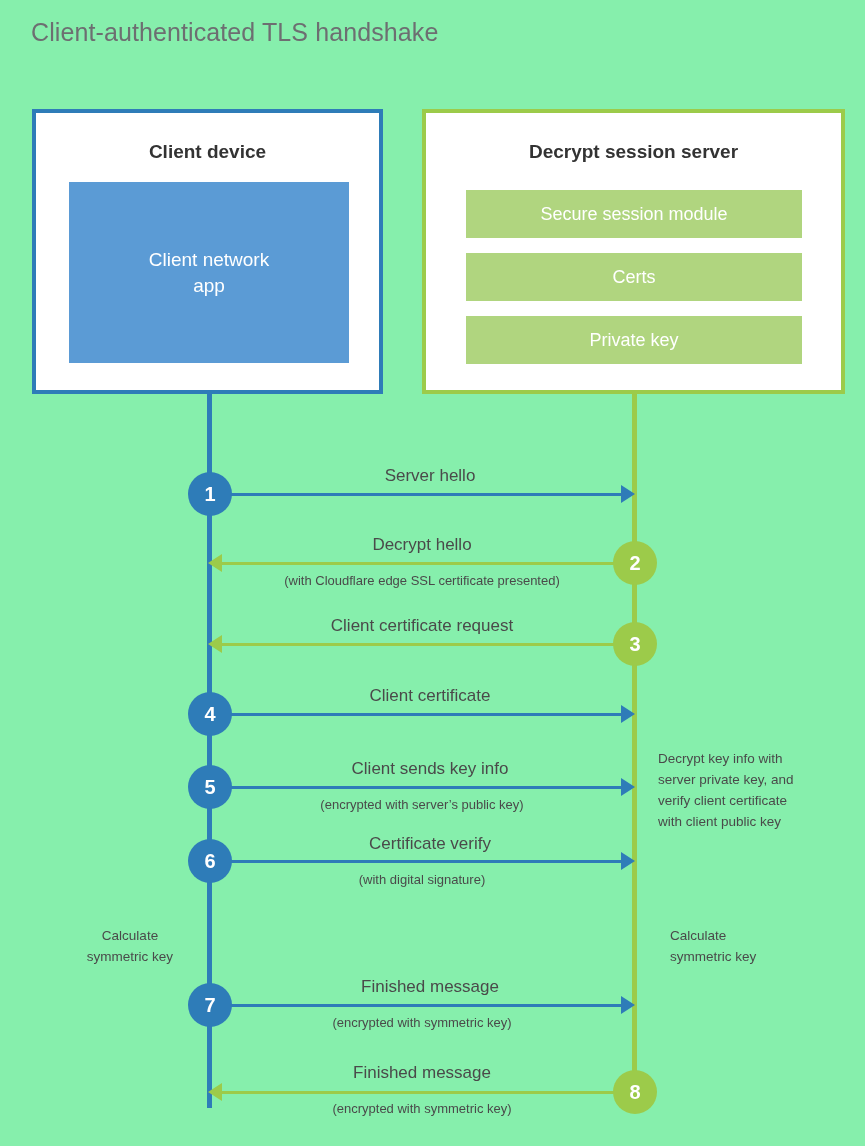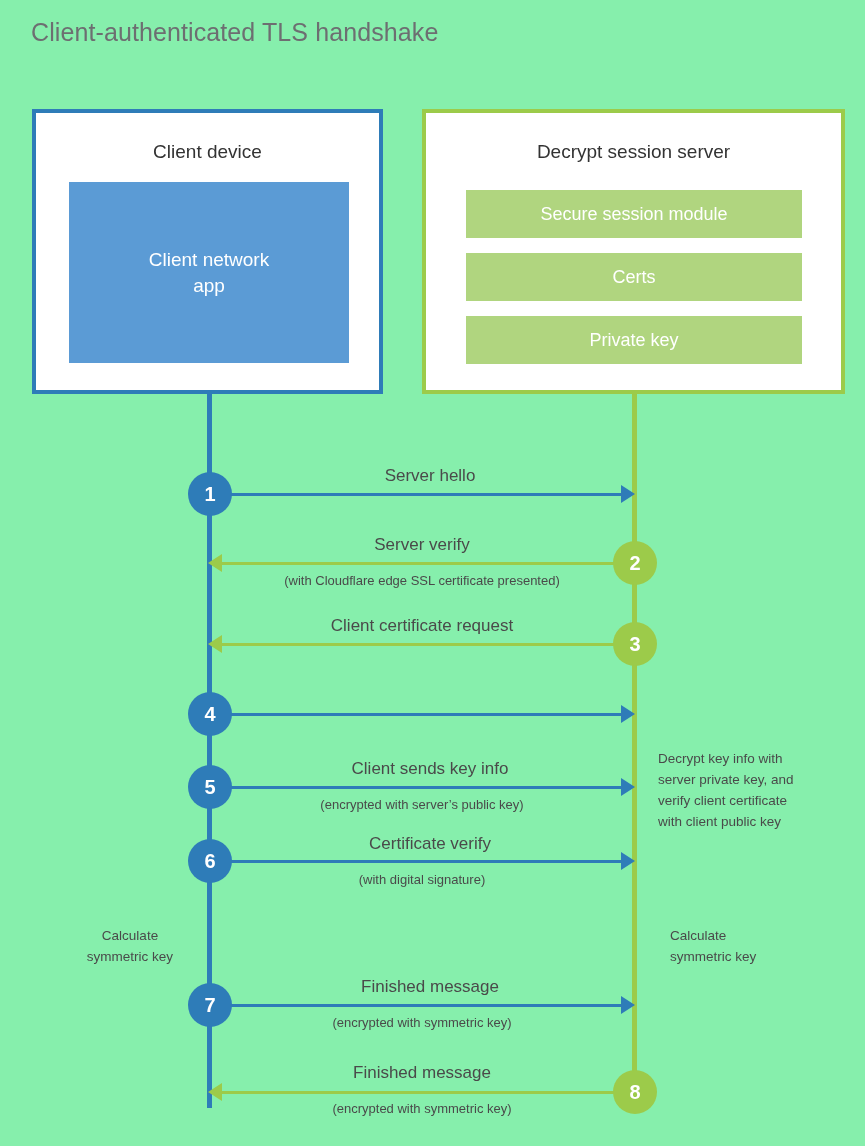--- a/index.html
+++ b/index.html
@@ -52,21 +52,21 @@
     height: 285px;
     border: 4px solid #9ccb4a;
   }
   .party-title {
     position: absolute;
     left: 0;
     right: 0;
     top: 28px;
     text-align: center;
     font-size: 19px;
-    font-weight: normal;
+    font-weight: bold;
     color: #333333;
   }
 
   
   .client-app {
     position: absolute;
     left: 33px;
     top: 69px;
     width: 280px;
     height: 181px;
@@ -207,31 +207,32 @@
   <div class="lifeline client-line"></div>
   <div class="lifeline server-line"></div>
 
   <div class="msg-line blue" style="left:210px; top:493px; width:412px;"></div>
   <div class="arrowhead right-blue" style="left:621px; top:485px;"></div>
   <div class="msg-label" style="left:230px; top:466px; width:400px;">Server hello</div>
   <div class="step-circle blue" style="left:188px; top:472px;">1</div>
 
   <div class="msg-line green" style="left:222px; top:562px; width:412px;"></div>
   <div class="arrowhead left-green" style="left:208px; top:554px;"></div>
-  <div class="msg-label" style="left:222px; top:535px; width:400px;">Server verify</div>
+  <div class="msg-label" style="left:222px; top:535px; width:400px;">Decrypt hello</div>
   <div class="msg-sublabel" style="left:222px; top:573px; width:400px;">(with Cloudflare edge SSL certificate presented)</div>
   <div class="step-circle green" style="left:613px; top:541px;">2</div>
 
   <div class="msg-line green" style="left:222px; top:643px; width:412px;"></div>
   <div class="arrowhead left-green" style="left:208px; top:635px;"></div>
   <div class="msg-label" style="left:222px; top:616px; width:400px;">Client certificate request</div>
   <div class="step-circle green" style="left:613px; top:622px;">3</div>
 
   <div class="msg-line blue" style="left:210px; top:713px; width:412px;"></div>
   <div class="arrowhead right-blue" style="left:621px; top:705px;"></div>
+  <div class="msg-label" style="left:230px; top:686px; width:400px;">Client certificate</div>
   <div class="step-circle blue" style="left:188px; top:692px;">4</div>
 
   <div class="msg-line blue" style="left:210px; top:786px; width:412px;"></div>
   <div class="arrowhead right-blue" style="left:621px; top:778px;"></div>
   <div class="msg-label" style="left:230px; top:759px; width:400px;">Client sends key info</div>
   <div class="msg-sublabel" style="left:222px; top:797px; width:400px;">(encrypted with server’s public key)</div>
   <div class="step-circle blue" style="left:188px; top:765px;">5</div>
 
   <div class="msg-line blue" style="left:210px; top:860px; width:412px;"></div>
   <div class="arrowhead right-blue" style="left:621px; top:852px;"></div>

